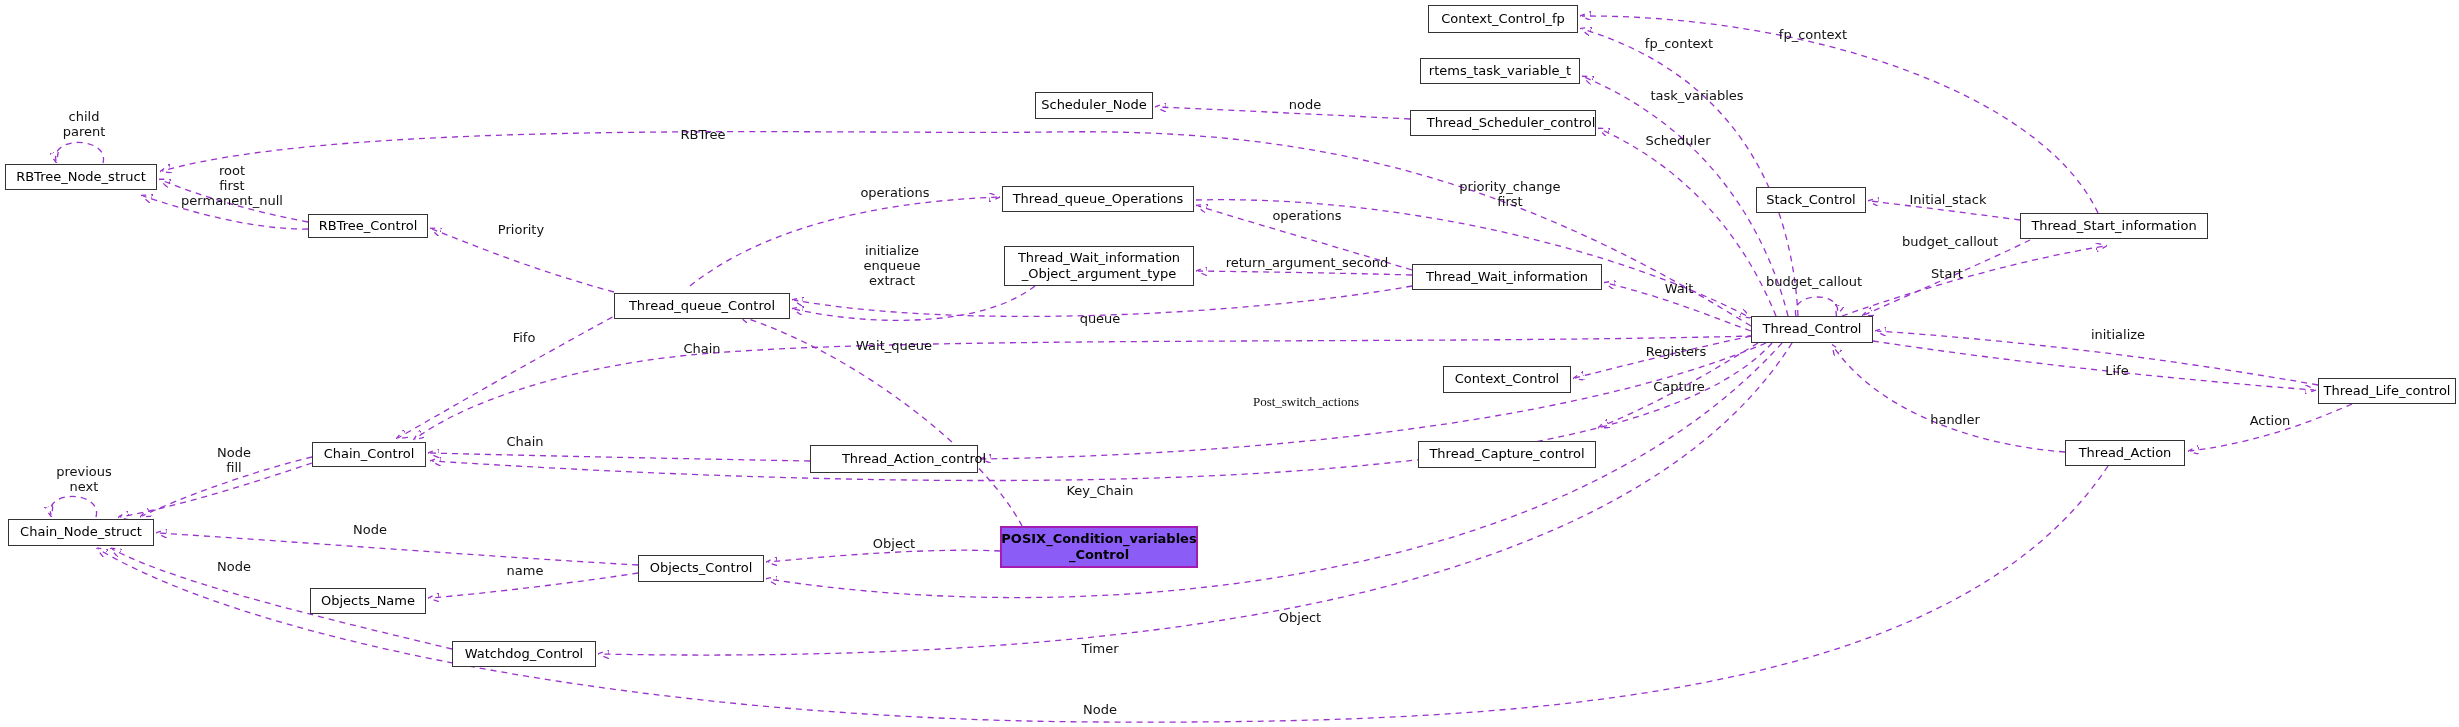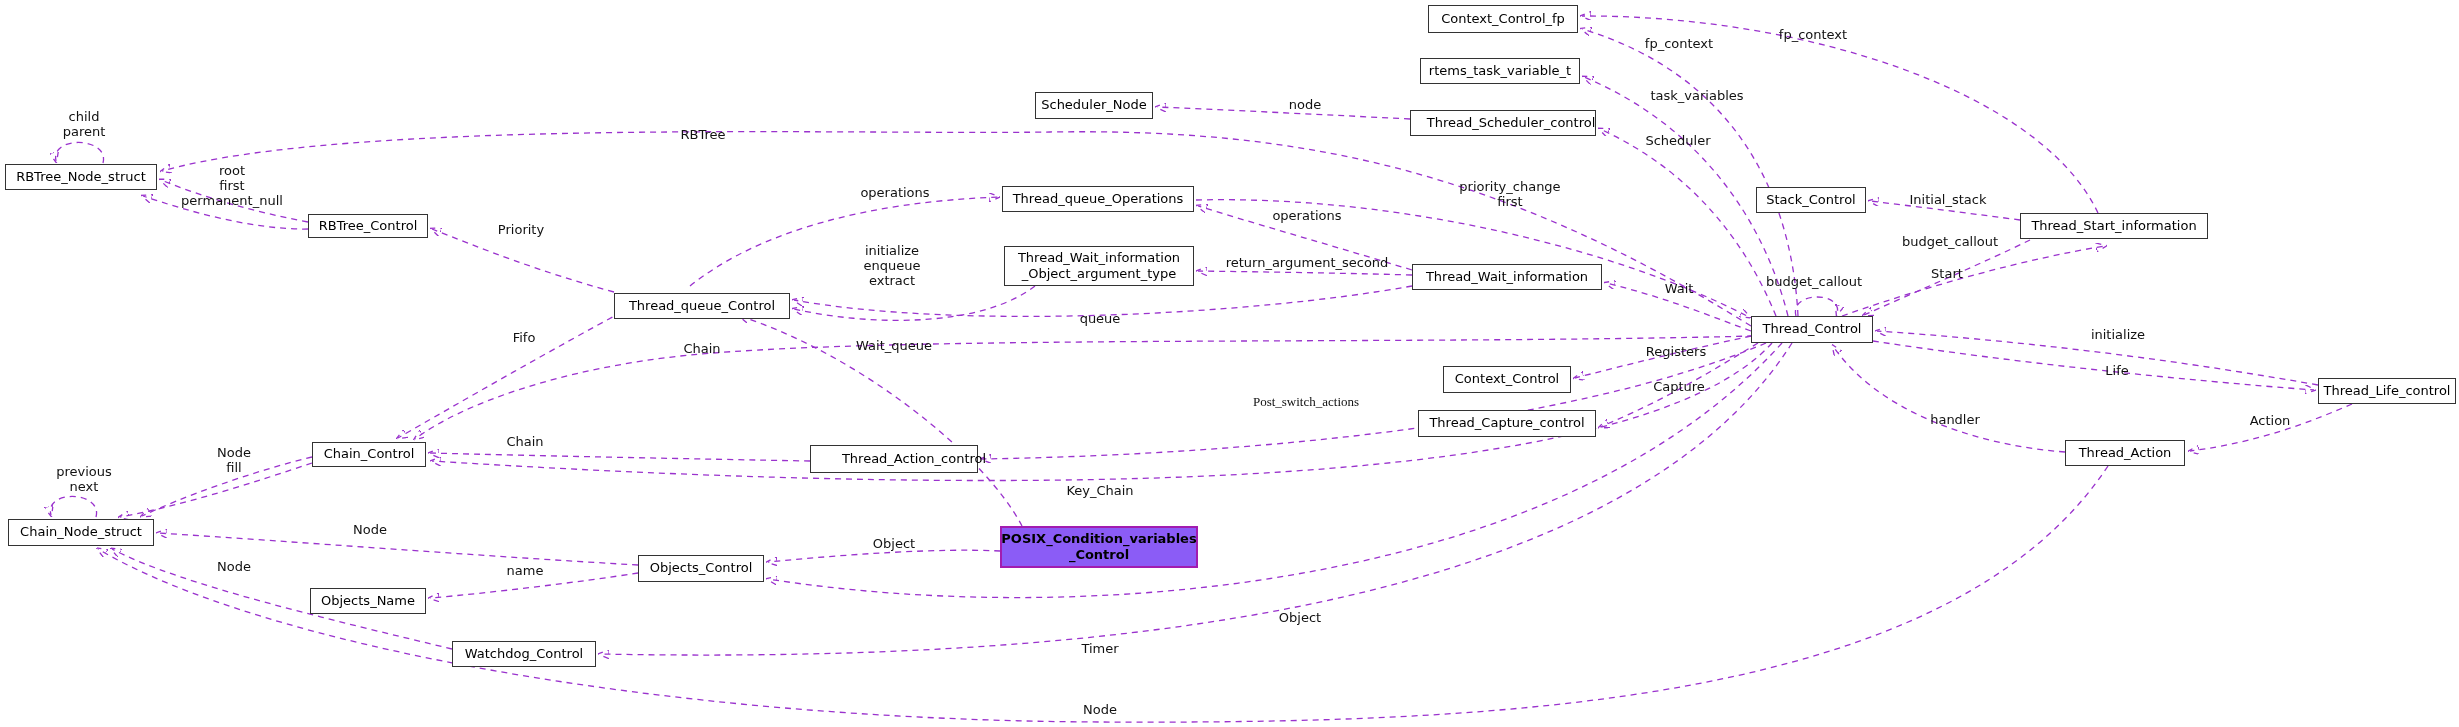--- a/index.html
+++ b/index.html
@@ -97,21 +97,21 @@
   <div class="node" style="left:2020px;top:213px;width:188px;height:26px;">Thread_Start_information</div>
   <div class="node" style="left:5px;top:164px;width:152px;height:26px;">RBTree_Node_struct</div>
   <div class="node" style="left:308px;top:214px;width:120px;height:24px;">RBTree_Control</div>
   <div class="node" style="left:1002px;top:186px;width:192px;height:26px;">Thread_queue_Operations</div>
   <div class="node" style="left:1004px;top:246px;width:190px;height:40px;">Thread_Wait_information
 _Object_argument_type</div>
   <div class="node" style="left:614px;top:286px;width:176px;height:26px;margin-top:7px;">Thread_queue_Control</div>
   <div class="node" style="left:1412px;top:264px;width:190px;height:26px;">Thread_Wait_information</div>
   <div class="node" style="left:1751px;top:316px;width:122px;height:27px;">Thread_Control</div>
   <div class="node" style="left:1443px;top:366px;width:128px;height:27px;">Context_Control</div>
-  <div class="node" style="left:1418px;top:410px;width:178px;height:27px;">Thread_Capture_control</div>
+  <div class="node" style="left:1418px;top:441px;width:178px;height:27px;">Thread_Capture_control</div>
   <div class="node" style="left:810px;top:445px;width:168px;height:28px;padding-left:40px;">Thread_Action_control</div>
   <div class="node" style="left:312px;top:442px;width:114px;height:25px;">Chain_Control</div>
   <div class="node" style="left:8px;top:519px;width:146px;height:27px;">Chain_Node_struct</div>
   <div class="node hl" style="left:1000px;top:526px;width:198px;height:42px;">POSIX_Condition_variables
 _Control</div>
   <div class="node" style="left:638px;top:555px;width:126px;height:27px;">Objects_Control</div>
   <div class="node" style="left:310px;top:588px;width:116px;height:26px;">Objects_Name</div>
   <div class="node" style="left:452px;top:641px;width:144px;height:26px;">Watchdog_Control</div>
   <div class="node" style="left:2065px;top:440px;width:120px;height:26px;">Thread_Action</div>
   <div class="node" style="left:2318px;top:378px;width:138px;height:26px;text-align:right;">Thread_Life_control</div>

